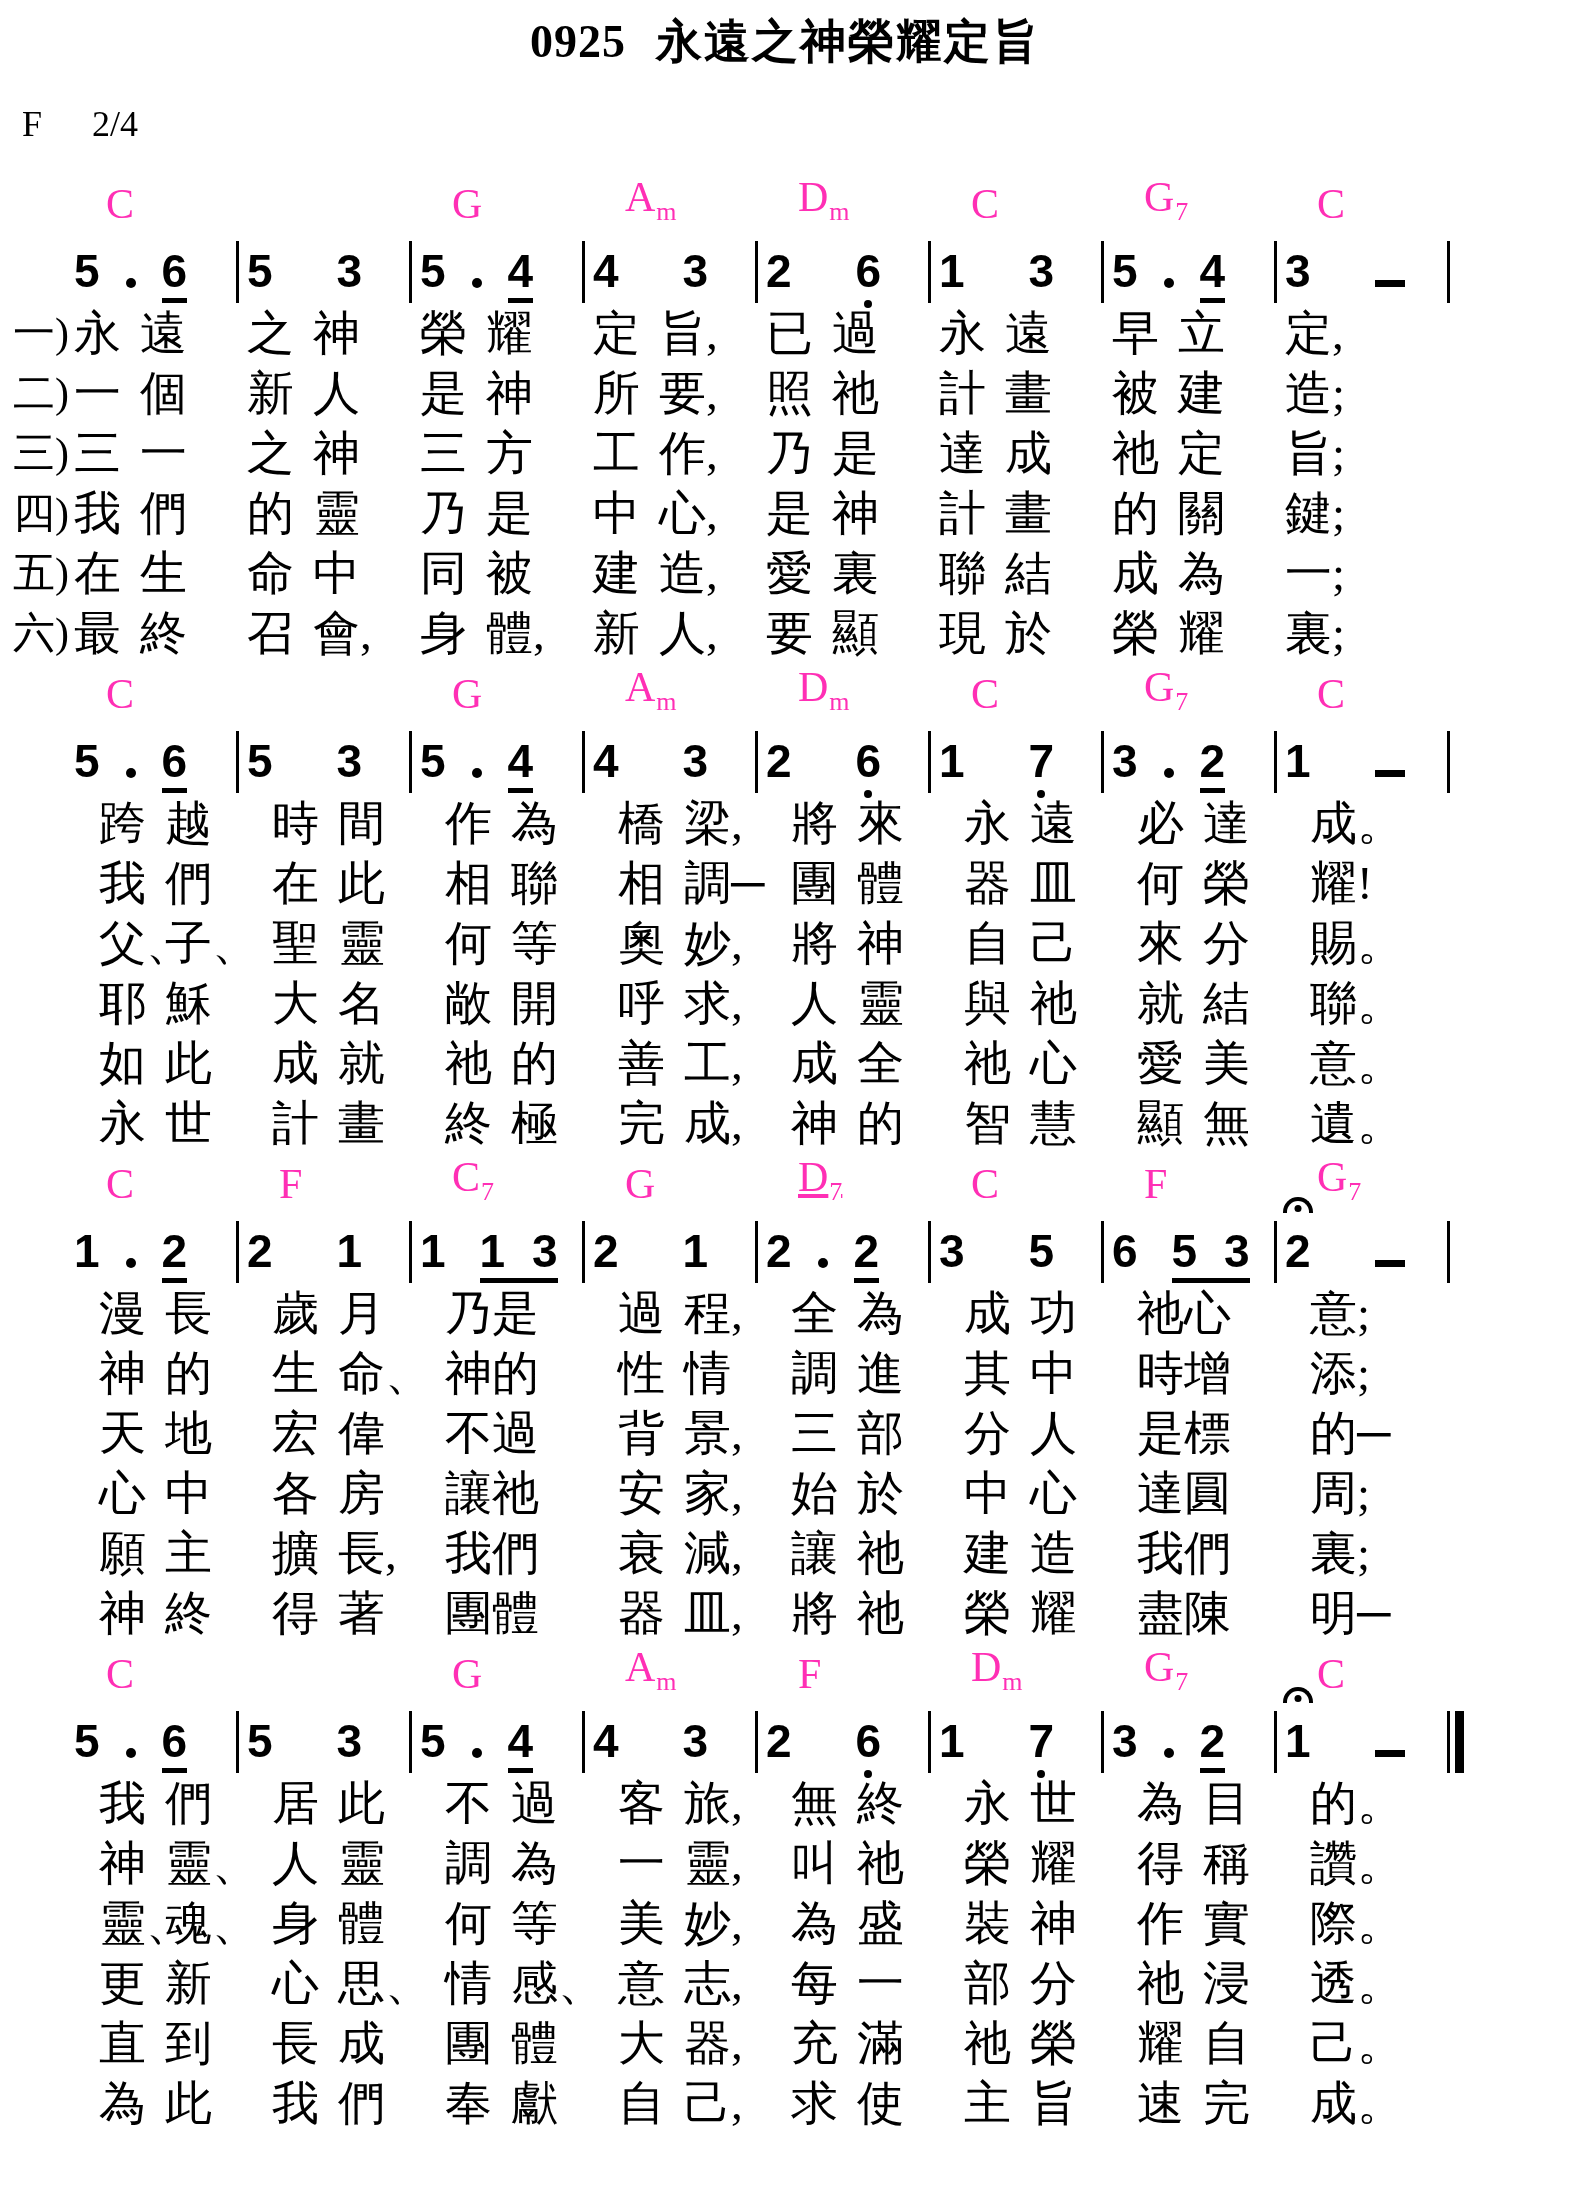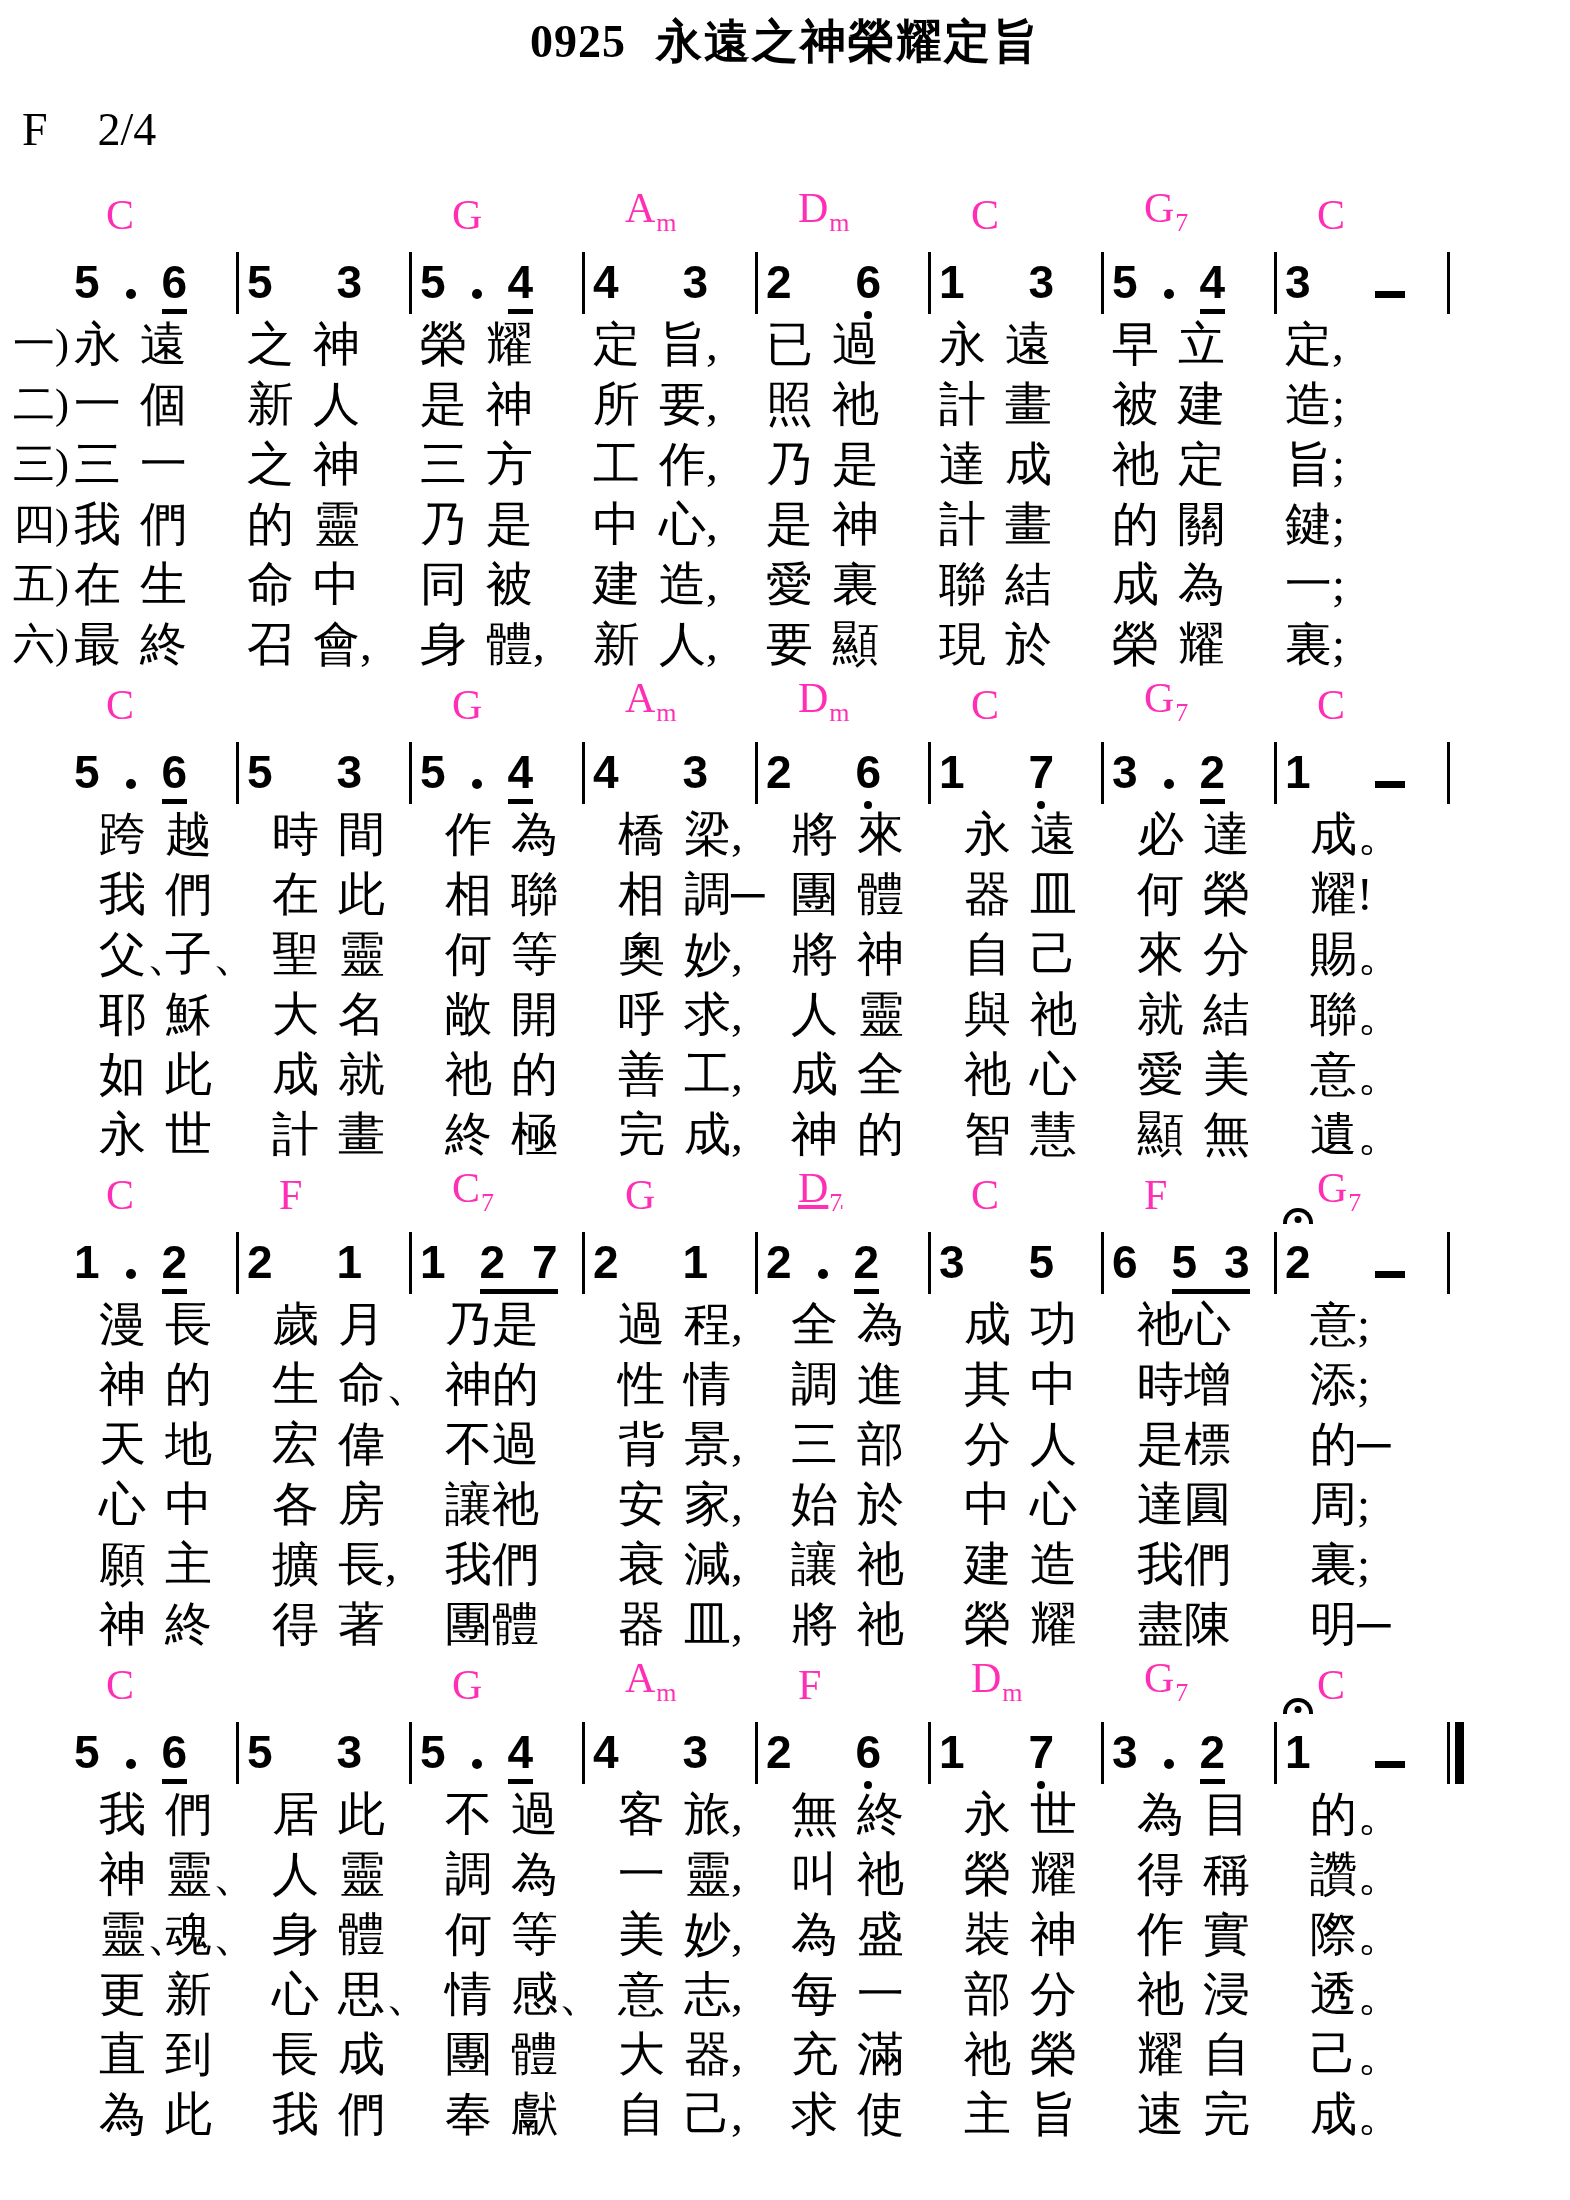--- a/index.html
+++ b/index.html
@@ -1,21 +1,21 @@
 <!DOCTYPE html>
 <html><head>
 <meta charset="utf-8">
 <style>
   html,body{margin:0;padding:0;background:#fff;}
   .page{position:relative;width:1570px;height:2200px;background:#fff;color:#000;
         font-family:"Liberation Serif",serif;overflow:hidden;}
   .title{ text-align:center;padding-top:14px;font-size:46px;font-weight:bold;line-height:1.2;}
   .title .num{letter-spacing:1px;margin-right:30px;}
   .title .nm{letter-spacing:2px;}
-  .keyrow{margin:34px 0 0 22px;font-size:46px;}
+  .keyrow{margin:34px 0 0 22px;font-size:36px;}
   .keyrow .ts{margin-left:50px;}
   #systems{margin-top:28px;}
   .system{margin-left:66px;position:relative;}
   
   .chord-row{position:relative;height:56px;}
   .chord{position:absolute;bottom:4px;font-size:42px;line-height:1;}
   .chord .sub{font-size:26px;vertical-align:-9px;margin-left:1px;}
   
   .notes-row{display:flex;align-items:flex-end;height:74px;}
   .measure{width:170px;box-sizing:border-box;display:flex;align-items:flex-end;
@@ -591,21 +591,21 @@
             <span class="note u">2</span>
           </div>
           <div class="bar"></div>
           <div class="measure two">
             <span class="note">2</span>
             <span class="note">1</span>
           </div>
           <div class="bar"></div>
           <div class="measure grp2">
             <span class="note">1</span>
-            <span class="note u grp">2 7</span>
+            <span class="note u grp">1 3</span>
           </div>
           <div class="bar"></div>
           <div class="measure two">
             <span class="note">2</span>
             <span class="note">1</span>
           </div>
           <div class="bar"></div>
           <div class="measure">
             <span class="note">2</span>
             <span class="adot"></span>

